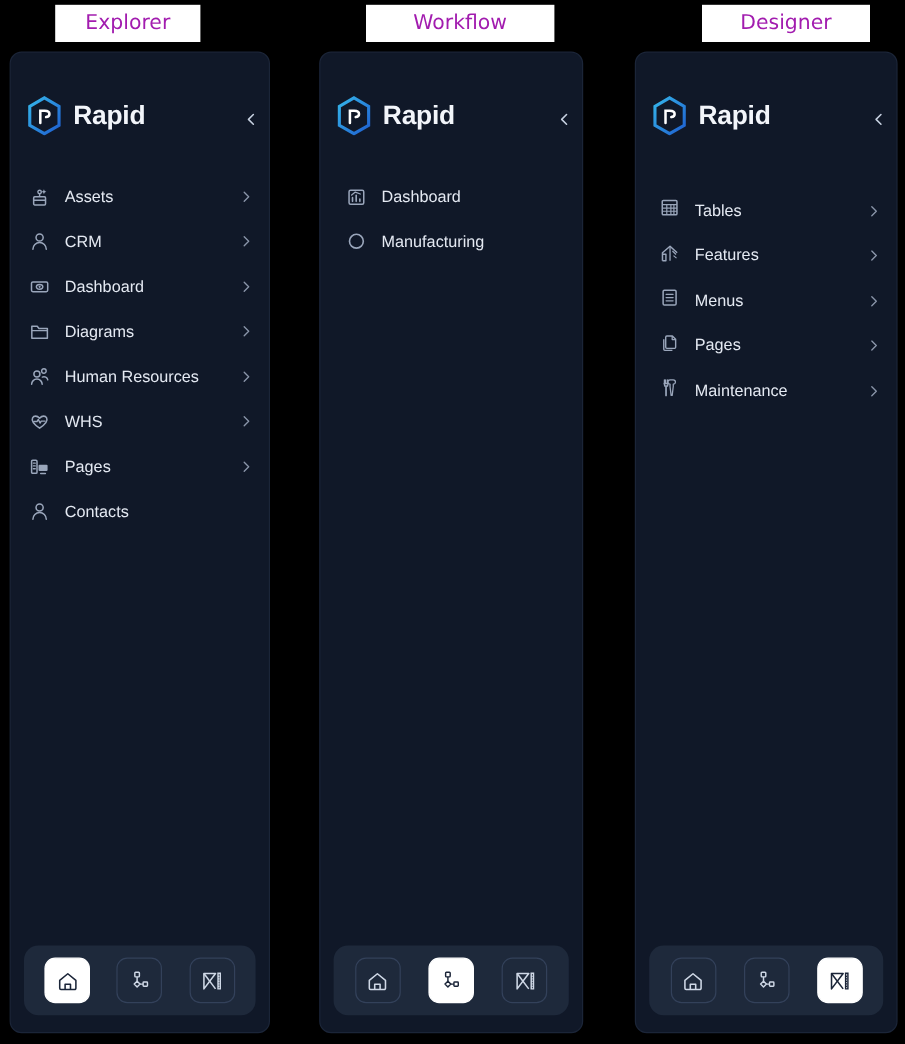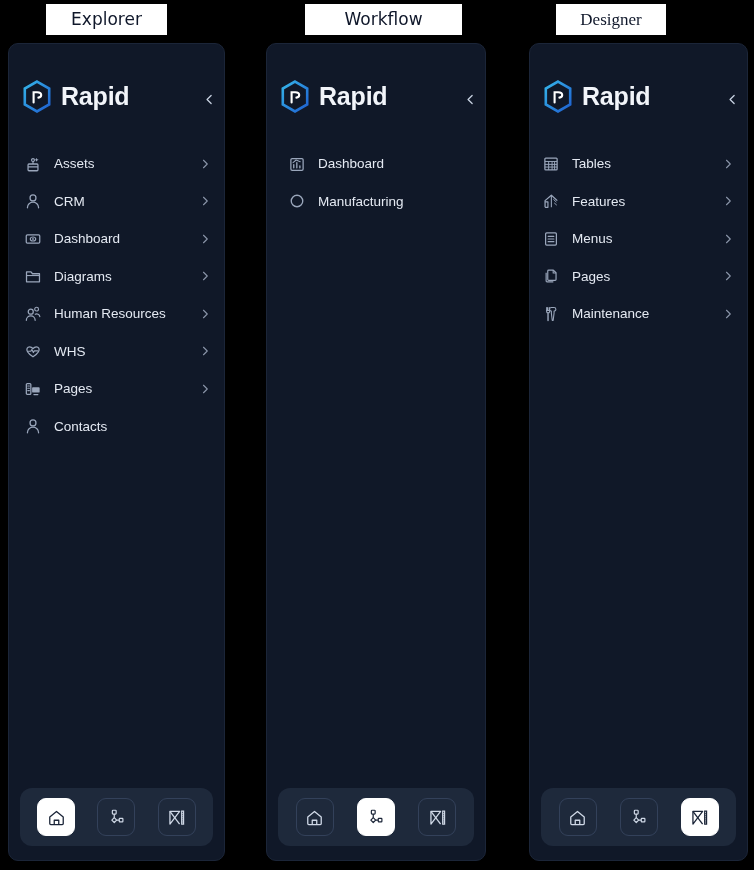--- a/index.html
+++ b/index.html
@@ -17,30 +17,30 @@
     height: 870px;
     background: #000;
   }
 
   
   .caption {
     position: absolute;
     top: 4px;
     height: 31px;
     background: #ffffff;
-    color: #0f172a;
+    color: #a21caf;
     font-family: "DejaVu Sans", sans-serif;
     font-size: 17px;
     line-height: 31px;
     text-align: center;
     white-space: nowrap;
   }
   .caption.c1 { left: 46px;  width: 121px; }
   .caption.c2 { left: 305px; width: 157px; }
-  .caption.c3 { left: 556px; width: 110px; font-family: Liberation Serif, serif; }
+  .caption.c3 { left: 585px; width: 140px; }
 
   
   .panel {
     position: absolute;
     top: 43px;
     height: 818px;
     background: #101828;
     border-radius: 10px;
     border: 1px solid #1b2538;
     display: flex;
@@ -65,21 +65,21 @@
   
   .brand {
     display: flex;
     align-items: center;
     gap: 9px;
     padding: 26px 0 0 13px;
     height: 78px;
   }
   .brand-mark { width: 30px; height: 33px; flex: none; }
   .brand-name {
-    font-size: 25px;
+    font-size: 22px;
     font-weight: bold;
     color: #f2f5fa;
     letter-spacing: -0.2px;
   }
 
   
   .nav {
     padding-top: 23px;
     flex: 1 1 auto;
   }
@@ -102,21 +102,21 @@
   .nav-item .ic svg { display: block; }
   .nav-item .lbl { flex: 1 1 auto; white-space: nowrap; }
   .nav-item .chev {
     width: 14px; height: 14px; flex: none;
     color: #8a95a9;
     display: flex; align-items: center; justify-content: center;
   }
   .nav-item .chev.hidden { visibility: hidden; }
   .p2 .nav { padding-top: 23px; }
   .p2 .nav-item { padding-left: 20px; }
-  .p3 .nav-item { padding-left: 11px; }
+  .p3 .nav-item { padding-left: 18px; align-items: flex-end; }
 
   
   .dock-wrap {
     padding: 0 11px 14px 11px;
   }
   .dock {
     background: #1e293b;
     border-radius: 12px;
     height: 58px;
     display: flex;

